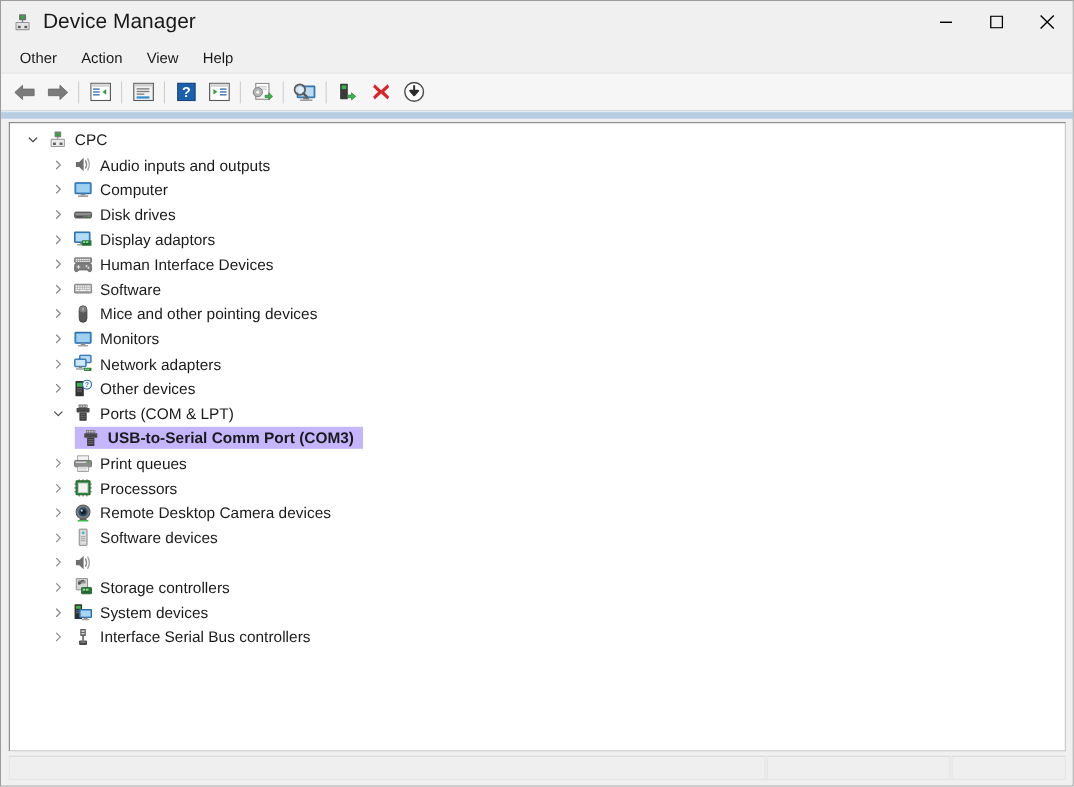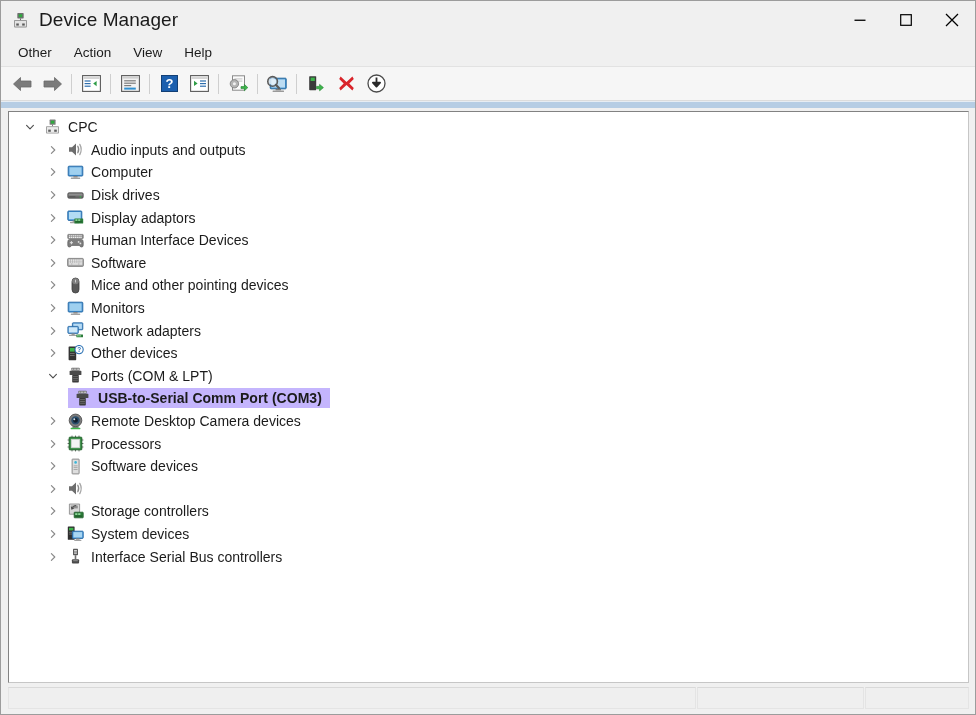--- a/index.html
+++ b/index.html
@@ -684,29 +684,30 @@
         </div>
         <div class="row depth1">
           <span class="twisty">
             <svg width="10" height="10" viewBox="0 0 10 10">
               <path d="M3.4 1.6 L6.8 5 L3.4 8.4" stroke="#8a8a8a" stroke-width="1.15" fill="none" stroke-linecap="round" stroke-linejoin="round"></path>
             </svg>
           </span>
           <div class="rowinner">
             <span class="devicon">
               <svg width="17" height="17" viewBox="0 0 17 17">
-      <circle cx="8.5" cy="7.4" r="6.3" fill="#7d7d7d" stroke="#5a5a5a" stroke-width="1"></circle>
-      <circle cx="8.5" cy="7.4" r="4.2" fill="#2b4f6d"></circle>
-      <circle cx="8.5" cy="7.4" r="2.4" fill="#121f2c"></circle>
-      <circle cx="7.3" cy="6.2" r="0.95" fill="#e8f4ff" opacity="0.9"></circle>
-      <rect x="5.4" y="13.4" width="6.2" height="1.4" fill="#5f5f5f"></rect>
-      <rect x="3.6" y="14.8" width="9.8" height="1.4" rx="0.4" fill="#3cb54a"></rect>
-    </svg>
-            </span>
-            <span class="label">Remote Desktop Camera devices</span>
+      <rect x="3.6" y="1.4" width="9.8" height="4.4" fill="#f4f4f4" stroke="#9a9a9a" stroke-width="0.8"></rect>
+      <rect x="0.8" y="5.6" width="15.4" height="5.8" rx="1" fill="#8d8d8d" stroke="#6a6a6a" stroke-width="0.8"></rect>
+      <rect x="1.9" y="6.6" width="9.4" height="1.3" fill="#d6d6d6"></rect>
+      <circle cx="14.2" cy="7.3" r="0.85" fill="#3aa84a"></circle>
+      <rect x="3.6" y="11.4" width="9.8" height="4.2" fill="#fbfbfb" stroke="#9a9a9a" stroke-width="0.8"></rect>
+      <rect x="4.8" y="12.6" width="7.2" height="0.8" fill="#c9c9c9"></rect>
+      <rect x="4.8" y="14.1" width="7.2" height="0.8" fill="#c9c9c9"></rect>
+    </svg>
+            </span>
+            <span class="label">Print queues</span>
           </div>
         </div>
         <div class="row depth1">
           <span class="twisty">
             <svg width="10" height="10" viewBox="0 0 10 10">
               <path d="M3.4 1.6 L6.8 5 L3.4 8.4" stroke="#8a8a8a" stroke-width="1.15" fill="none" stroke-linecap="round" stroke-linejoin="round"></path>
             </svg>
           </span>
           <div class="rowinner">
             <span class="devicon">
@@ -726,20 +727,40 @@
         </div>
         <div class="row depth1">
           <span class="twisty">
             <svg width="10" height="10" viewBox="0 0 10 10">
               <path d="M3.4 1.6 L6.8 5 L3.4 8.4" stroke="#8a8a8a" stroke-width="1.15" fill="none" stroke-linecap="round" stroke-linejoin="round"></path>
             </svg>
           </span>
           <div class="rowinner">
             <span class="devicon">
               <svg width="17" height="17" viewBox="0 0 17 17">
+      <circle cx="8.5" cy="7.4" r="6.3" fill="#7d7d7d" stroke="#5a5a5a" stroke-width="1"></circle>
+      <circle cx="8.5" cy="7.4" r="4.2" fill="#2b4f6d"></circle>
+      <circle cx="8.5" cy="7.4" r="2.4" fill="#121f2c"></circle>
+      <circle cx="7.3" cy="6.2" r="0.95" fill="#e8f4ff" opacity="0.9"></circle>
+      <rect x="5.4" y="13.4" width="6.2" height="1.4" fill="#5f5f5f"></rect>
+      <rect x="3.6" y="14.8" width="9.8" height="1.4" rx="0.4" fill="#3cb54a"></rect>
+    </svg>
+            </span>
+            <span class="label">Remote Desktop Camera devices</span>
+          </div>
+        </div>
+        <div class="row depth1">
+          <span class="twisty">
+            <svg width="10" height="10" viewBox="0 0 10 10">
+              <path d="M3.4 1.6 L6.8 5 L3.4 8.4" stroke="#8a8a8a" stroke-width="1.15" fill="none" stroke-linecap="round" stroke-linejoin="round"></path>
+            </svg>
+          </span>
+          <div class="rowinner">
+            <span class="devicon">
+              <svg width="17" height="17" viewBox="0 0 17 17">
       <rect x="5" y="1" width="7.2" height="15" rx="0.7" fill="#b6b6b6" stroke="#8f8f8f" stroke-width="0.8"></rect>
       <rect x="5.9" y="1.9" width="5.4" height="13.2" fill="#dedede"></rect>
       <circle cx="8.6" cy="4.4" r="1.3" fill="#3ab6d8"></circle>
       <rect x="6.6" y="7.4" width="4" height="0.9" fill="#a4a4a4"></rect>
       <rect x="6.6" y="9.2" width="4" height="0.9" fill="#a4a4a4"></rect>
       <rect x="6.6" y="11" width="4" height="0.9" fill="#a4a4a4"></rect>
     </svg>
             </span>
             <span class="label">Software devices</span>
           </div>

